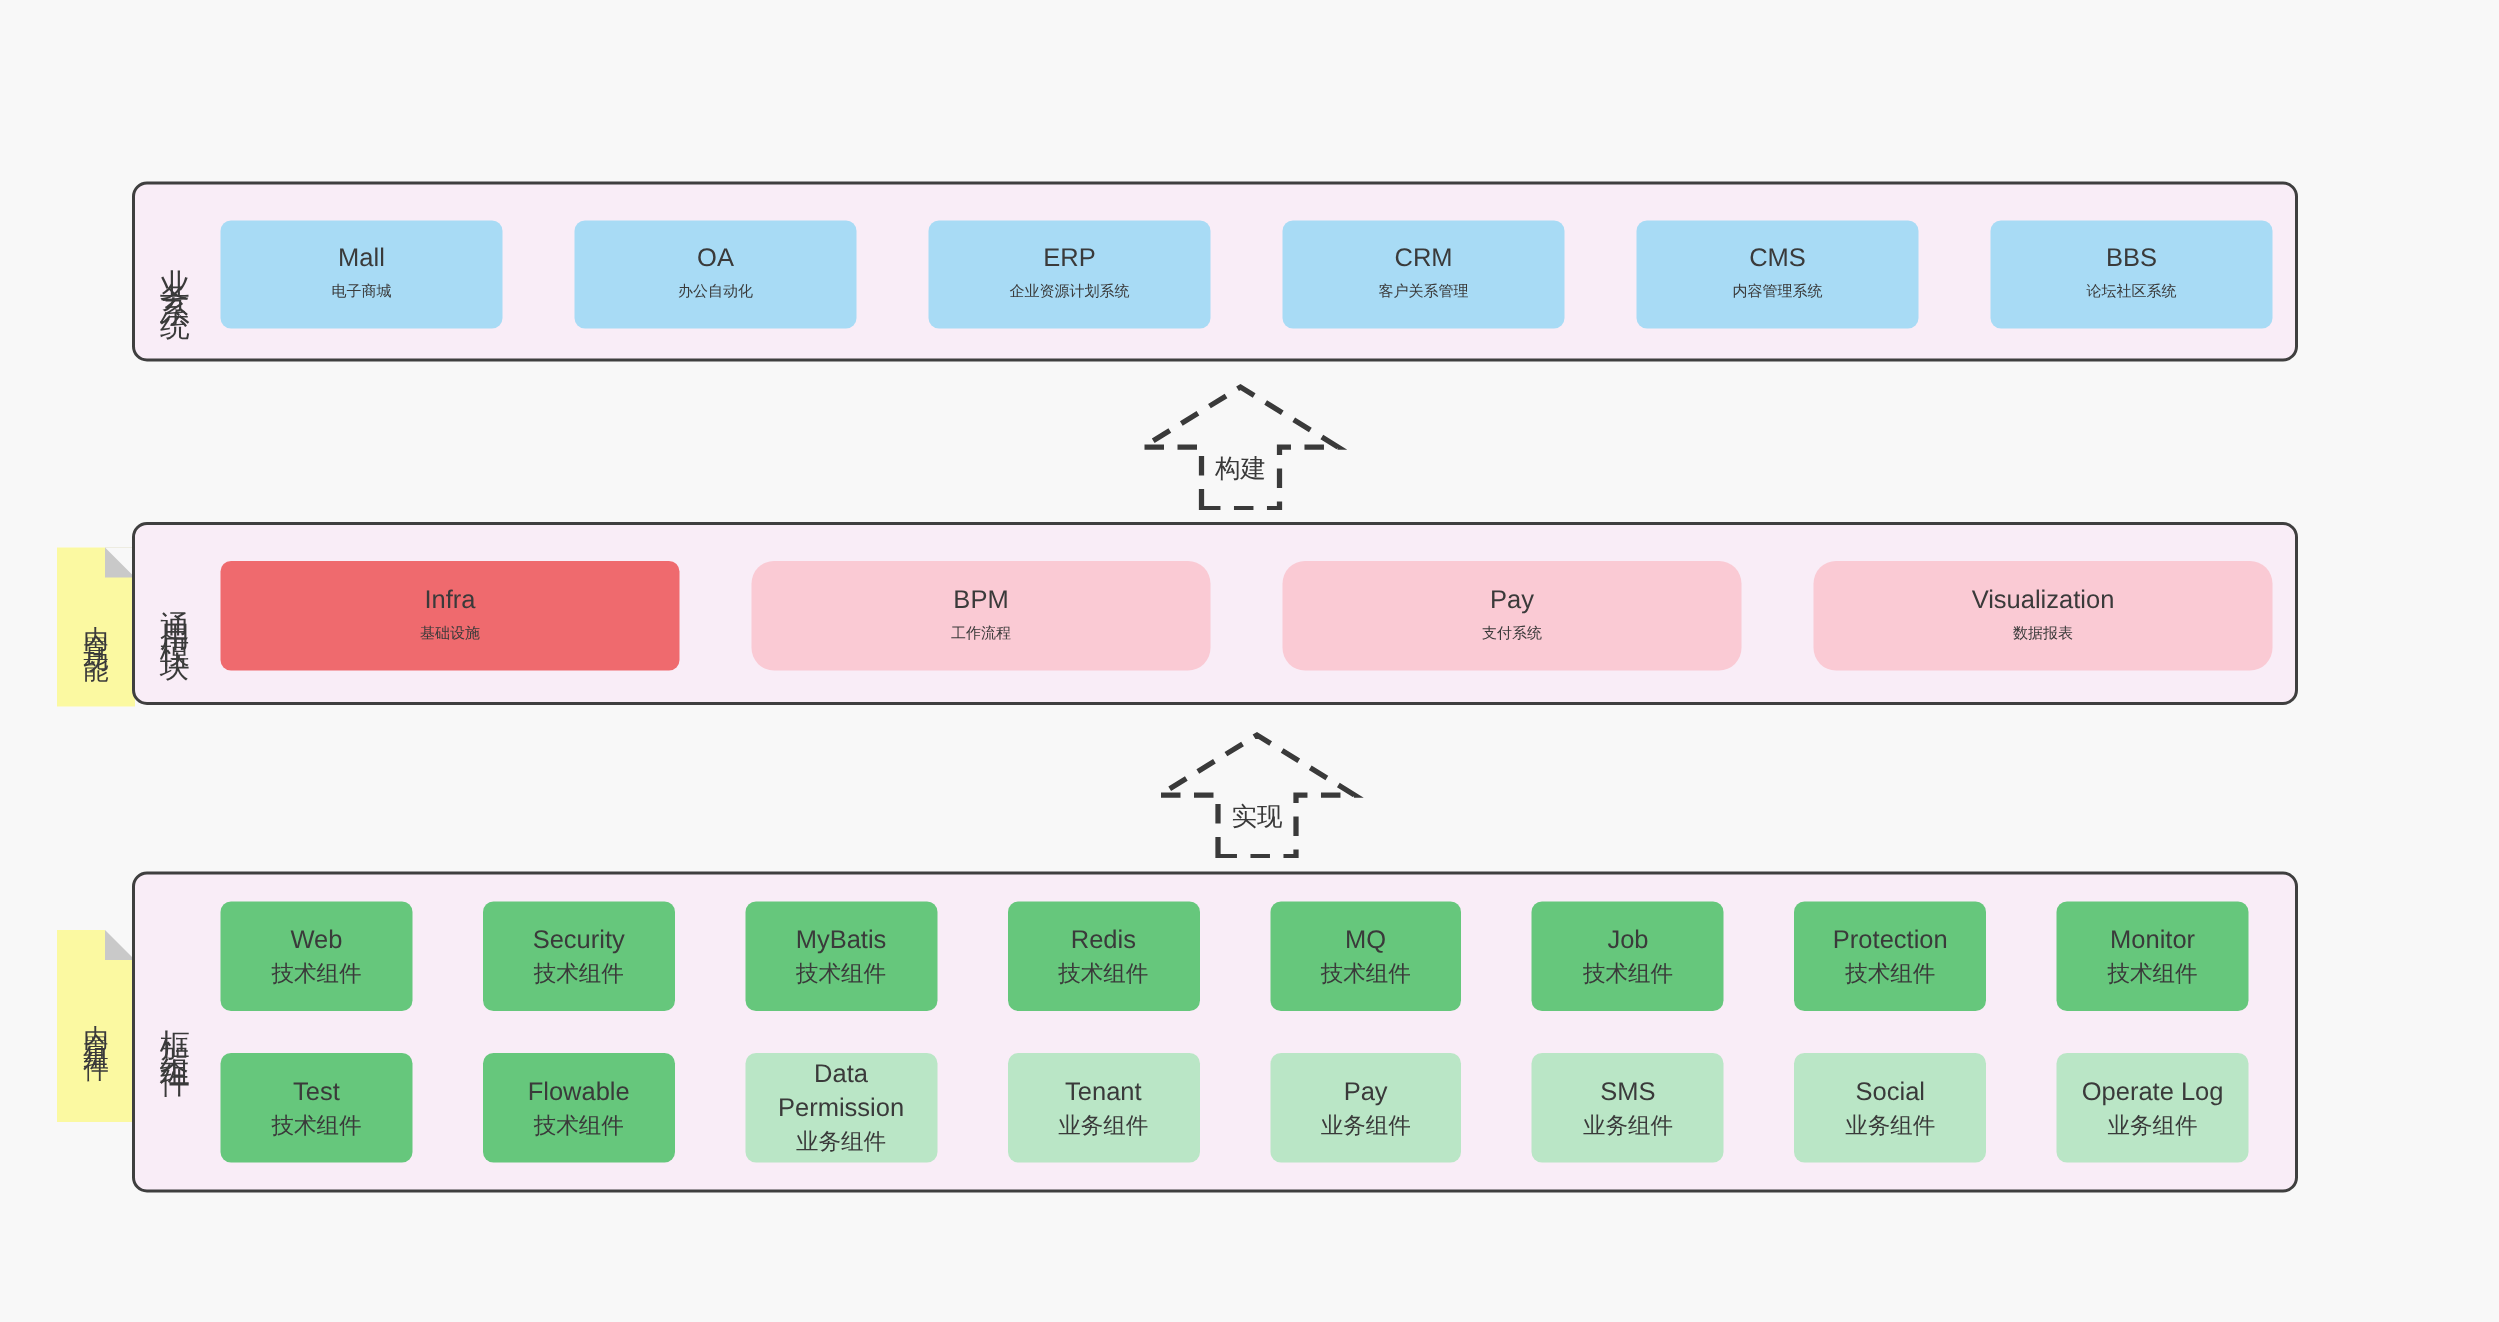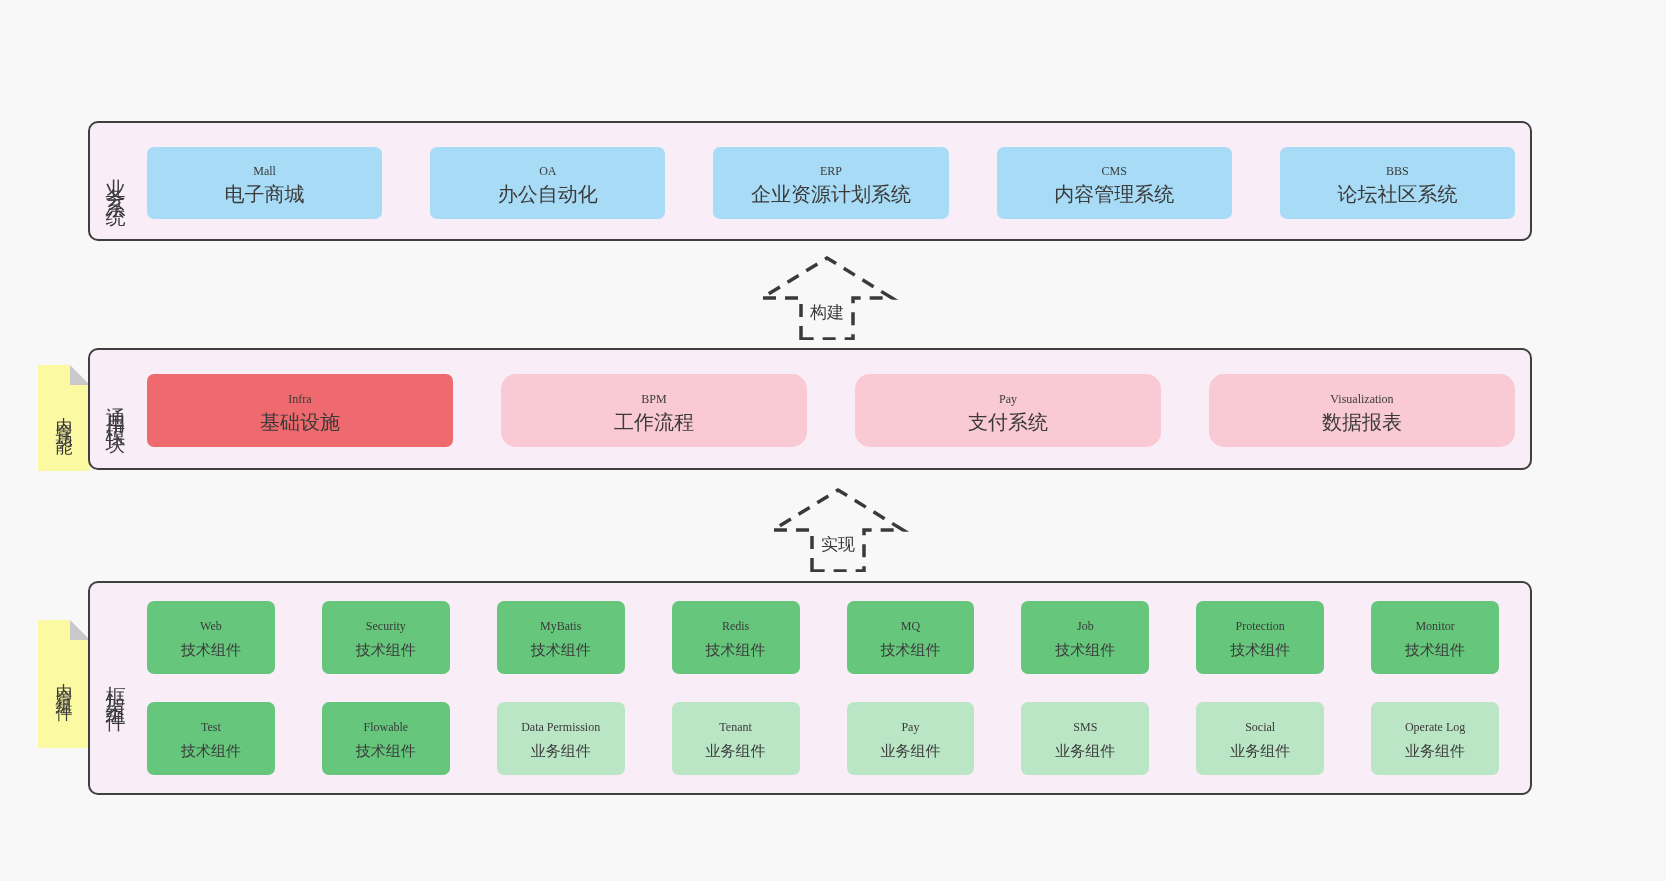--- a/index.html
+++ b/index.html
@@ -27,22 +27,22 @@
   .boxes{
     position:absolute; left:57px; display:flex;
   }
   .boxes-6{ right:15px; gap:48px; }
   .boxes-8{ right:31px; gap:47px; }
   .box{
     flex:1 1 0; border-radius:7px; display:flex; flex-direction:column;
     align-items:center; justify-content:center; text-align:center;
     padding:2px 4px; box-sizing:border-box; line-height:23px;
   }
-  .box-en{ font-size:12px;font-family:Liberation Serif, serif; }
-  .box-zh{ font-size:20px; }
+  .box-en{ font-size:17px; }
+  .box-zh{ font-size:10px; }
   .boxes-8 .box-en{ max-width:110px; }
   .boxes-8 .box-zh{ font-size:15px; }
   .v-blue{ background:var(--blue); }
   .v-red{ background:var(--red); }
   .v-pink{ background:var(--pink);border-radius:15px; }
   .v-green{ background:var(--green); }
   .v-light-green{ background:var(--light-green); }
   .sticky-note{
     position:absolute; left:38px; width:52px; background:var(--note-yellow);
     z-index:1; display:flex; align-items:center; justify-content:center;
@@ -99,20 +99,24 @@
       </div>
       <div class="box v-blue">
         <div class="box-en">OA</div>
         <div class="box-zh">办公自动化</div>
       </div>
       <div class="box v-blue">
         <div class="box-en">ERP</div>
         <div class="box-zh">企业资源计划系统</div>
       </div>
       <div class="box v-blue">
+        <div class="box-en">CRM</div>
+        <div class="box-zh">客户关系管理</div>
+      </div>
+      <div class="box v-blue">
         <div class="box-en">CMS</div>
         <div class="box-zh">内容管理系统</div>
       </div>
       <div class="box v-blue">
         <div class="box-en">BBS</div>
         <div class="box-zh">论坛社区系统</div>
       </div>
     </div>
   </section>
 

